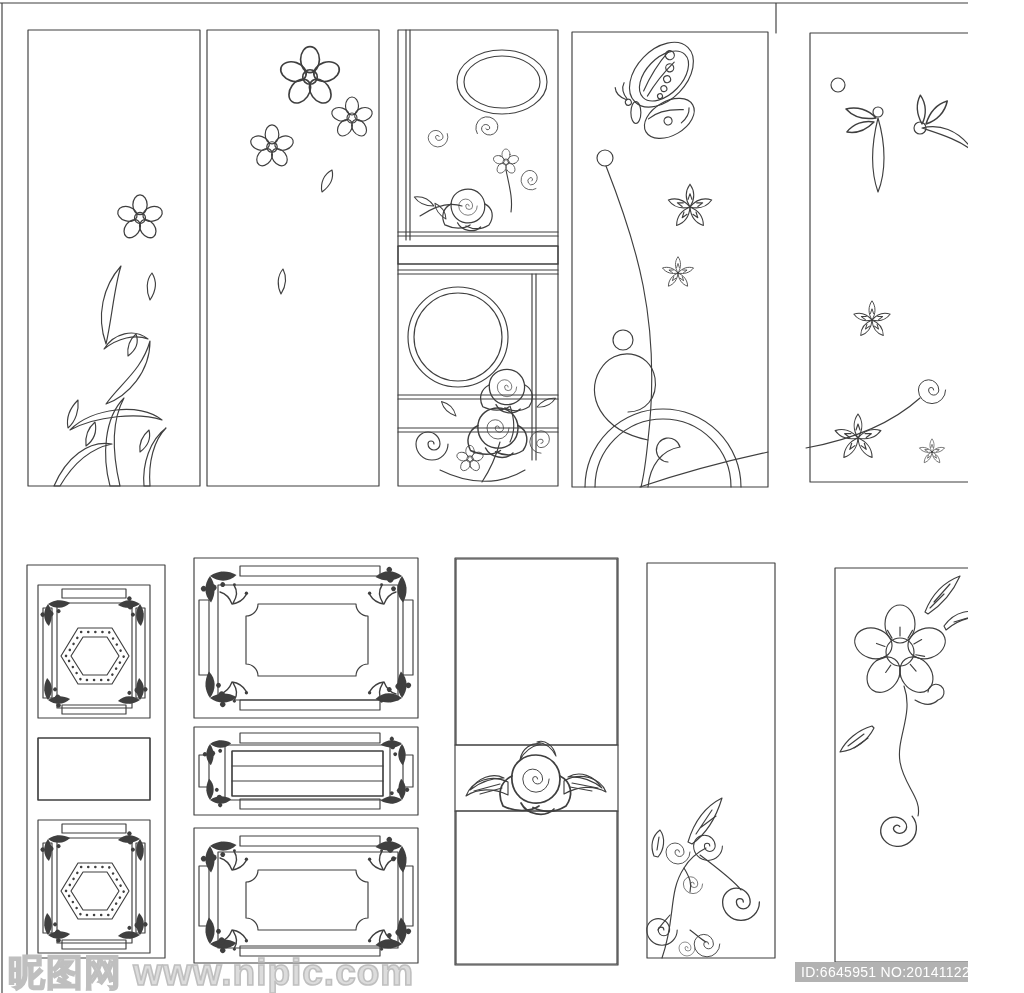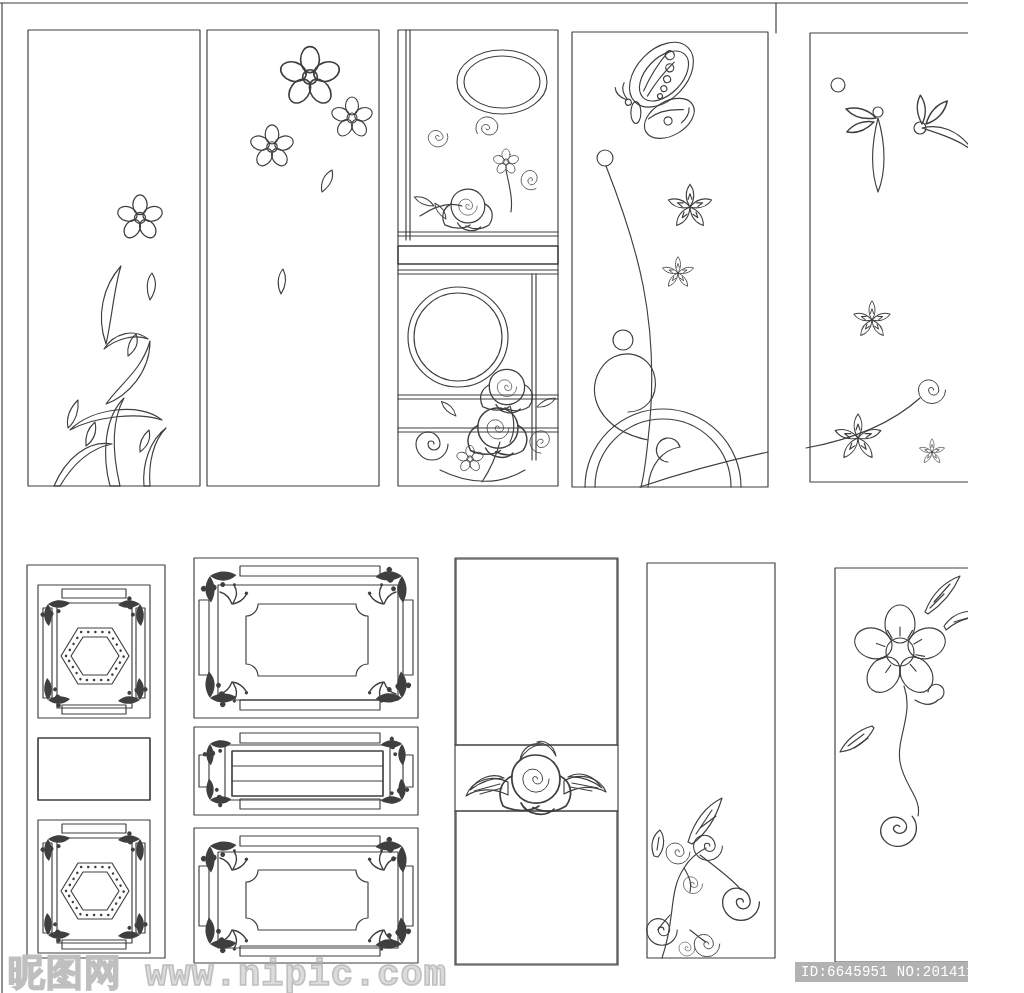--- a/index.html
+++ b/index.html
@@ -1,17 +1,17 @@
 <!DOCTYPE html>
 <html style="--line: #3f3f3f; --background: #ffffff; --watermark_text: #dcdcdc; --watermark_stroke: #bfbfbf; --id_bar: #b2b2b2; --id_text: #ffffff;"><head>
 <meta charset="utf-8">
 <style>
   html,body{margin:0;padding:0;}
   .stage{position:relative;width:968px;height:993px;background:var(--background,#fff);
-         overflow:hidden;font-family:Liberation Mono, monospace;}
+         overflow:hidden;font-family:Liberation Sans, sans-serif;}
   .sheet{position:absolute;left:0;top:0;}
   .sheet *{stroke:var(--line,#3f3f3f);fill:none;stroke-width:1.15;stroke-linecap:round;stroke-linejoin:round;}
   .sheet .dark, .sheet .dark *{fill:var(--line,#3f3f3f);stroke:none;}
   .sheet .dots{stroke-width:2.5;stroke-dasharray:0.1 7;stroke-linecap:round;}
   .wm-site{position:absolute;left:8px;top:948px;font-size:37px;font-weight:bold;letter-spacing:1px;
            white-space:nowrap;color:var(--watermark_text,#dcdcdc);
            -webkit-text-stroke:1.6px var(--watermark_stroke,#bfbfbf);z-index:5;}
   .wm-idbar{position:absolute;left:795px;top:962px;width:223px;height:20px;
             background:var(--id_bar,#b2b2b2);color:var(--id_text,#fff);
             font-size:14px;line-height:20px;padding-left:6px;box-sizing:border-box;

